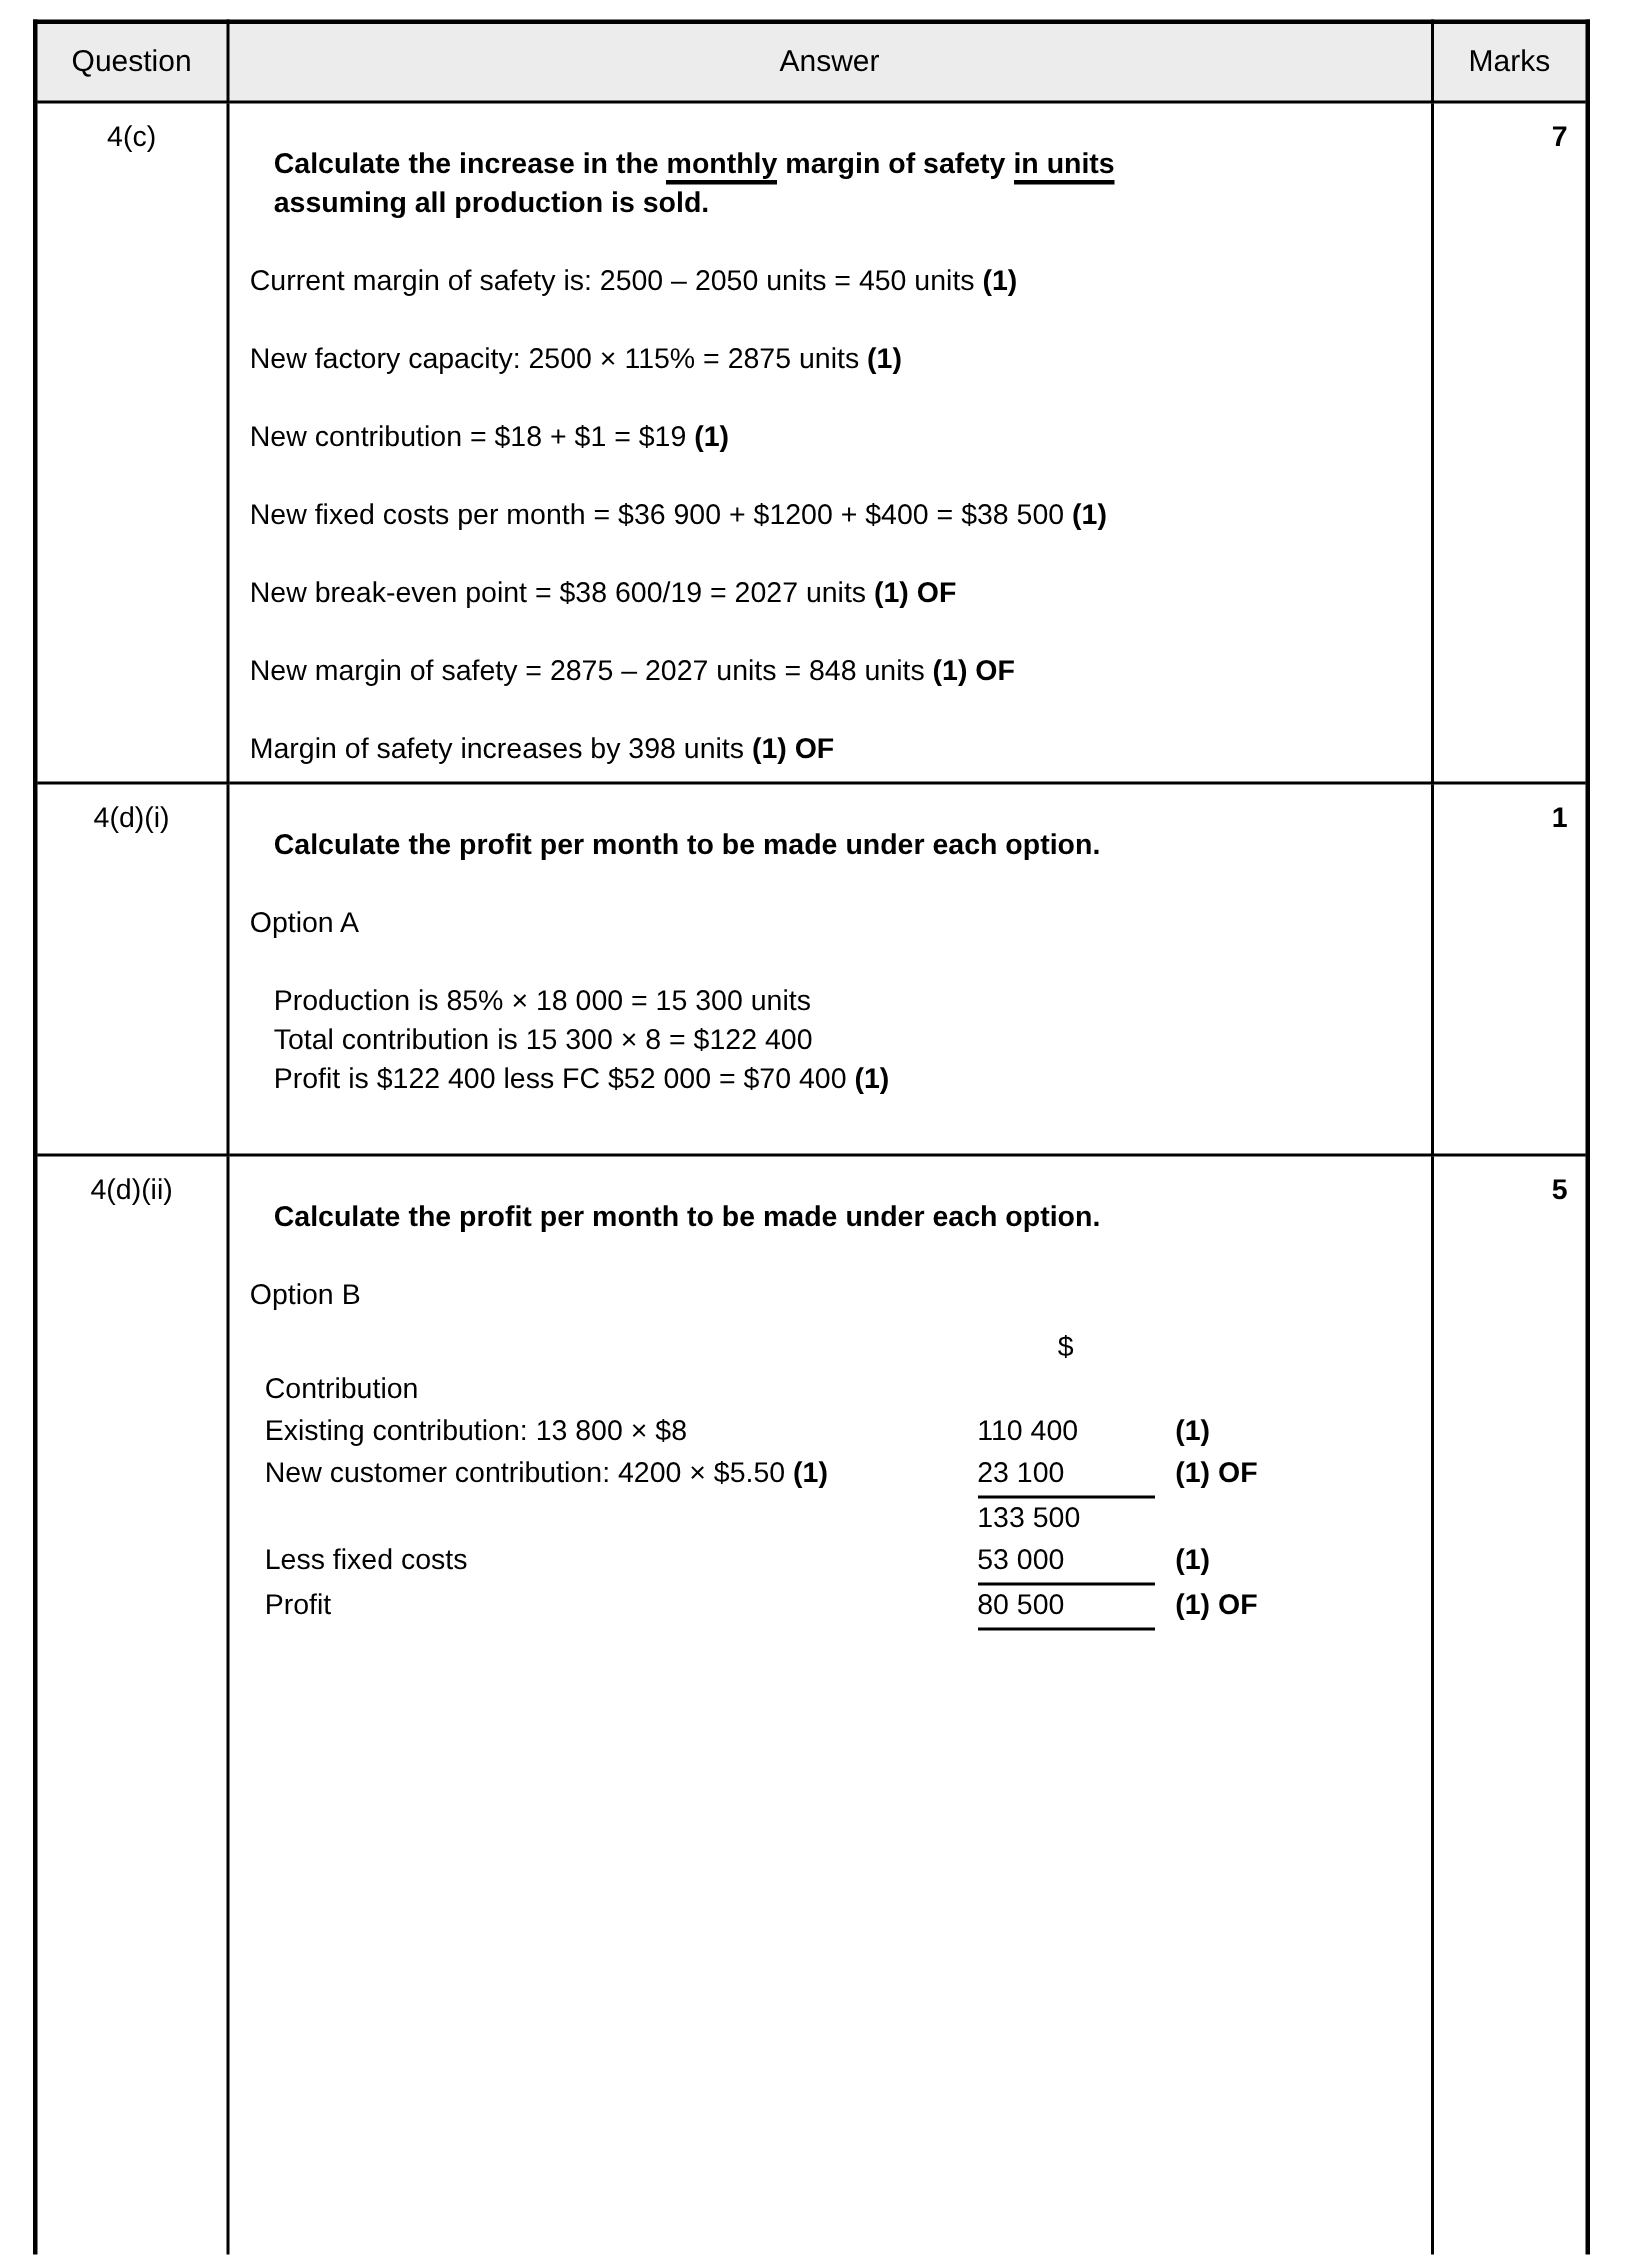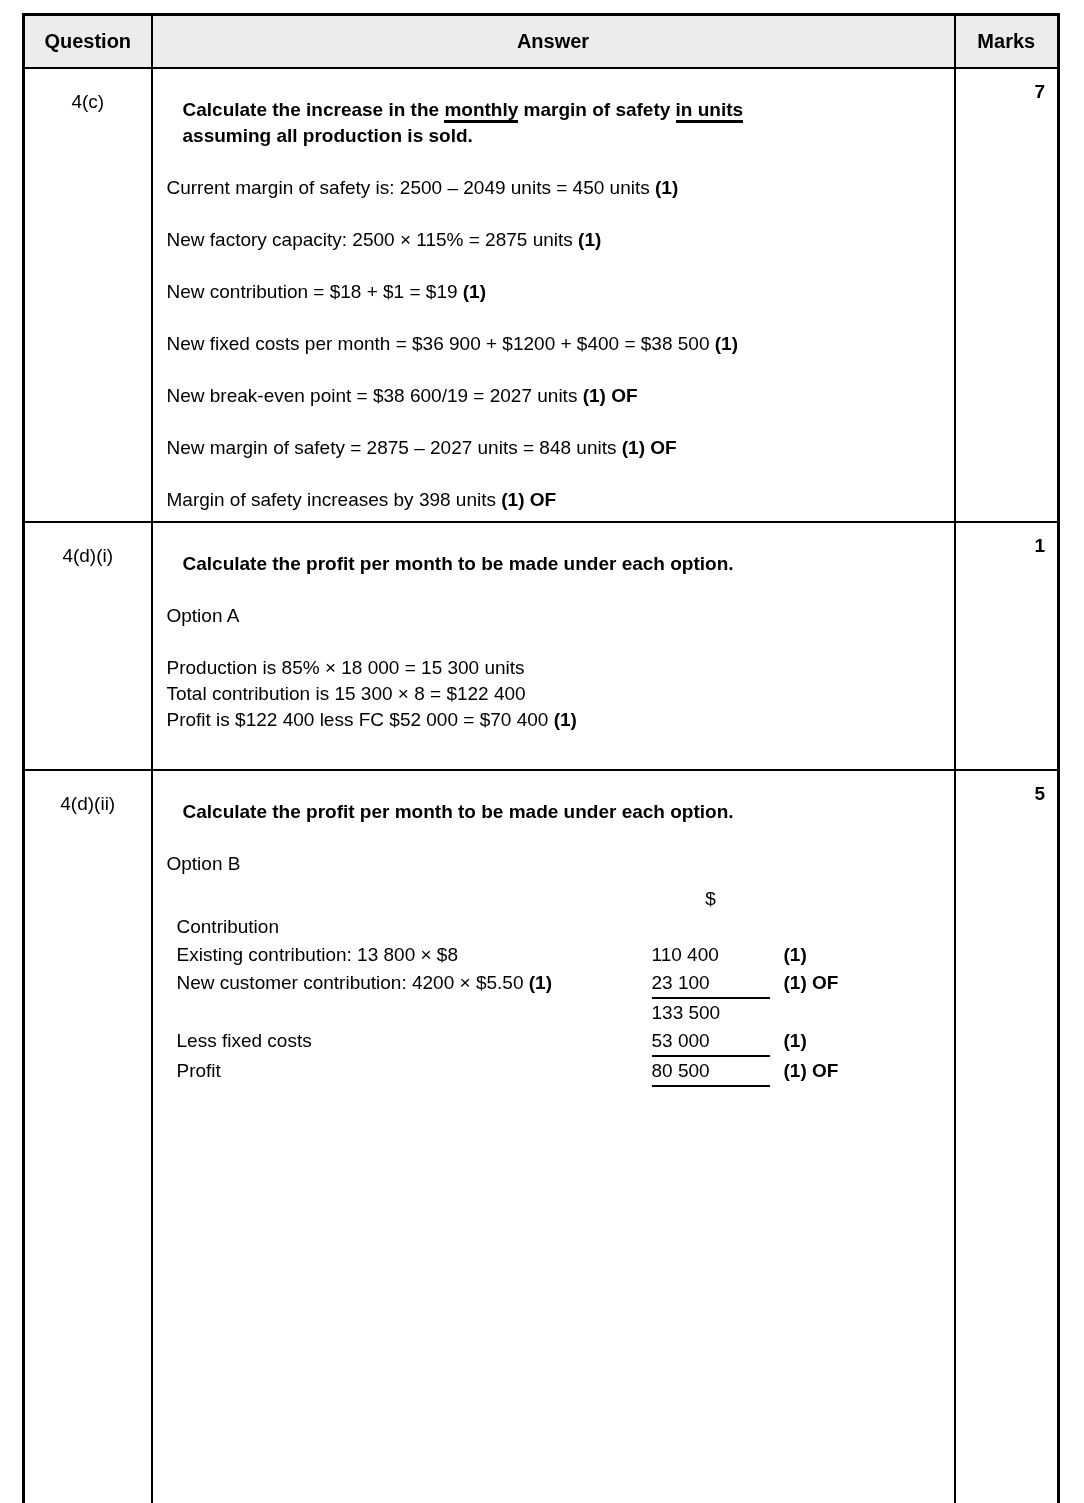--- a/index.html
+++ b/index.html
@@ -20,36 +20,36 @@
     width: 1035px;
     border: 3px solid #000000;
   }
   col.c-q { width: 128px; }
   col.c-a { width: 803px; }
   col.c-m { width: 104px; }
   th, td { border: 2px solid #000000; vertical-align: top; }
   tr.head-row { height: 53px; }
   tr.head-row th {
     background: #ececec;
-    font-weight: bold;
+    font-weight: normal;
     font-size: 20px;
     text-align: center;
     vertical-align: middle;
     padding: 0;
   }
   tr.row-4c   { height: 454px; }
   tr.row-4di  { height: 248px; }
   tr.row-4dii { height: 749px; }
-  td.qcell { text-align: center; padding-top: 22px; }
+  td.qcell { text-align: center; padding-top: 12px; }
   td.acell { padding: 12px 14px 0 14px; line-height: 26px; }
   td.mcell { text-align: right; padding: 12px 12px 0 0; font-weight: bold; }
   .title { font-weight: bold; margin: 16px; }
   .title .u { border-bottom: 3px solid #000000; padding-bottom: 0px; }
   .para { margin: 26px 0 0 0; }
-  .lines { margin: 26px 0 0 0; }
+  .lines { margin: 26px 0 0 16px; }
   b.mk { font-weight: bold; }
   .mini { width: 705px; margin: 8px 0 0 10px; }
   .mini-row { display: flex; line-height: 28px; align-items: baseline; }
   .mini-label { flex: 1 1 auto; }
   .mini-val { width: 118px; flex: 0 0 118px; text-align: left; }
   .mini-val.hdr { text-align: center; }
   .mini-val.sum { border-bottom: 2px solid #000000; }
   .mini-mark { width: 98px; flex: 0 0 98px; margin-left: 14px; font-weight: bold; }
 </style>
 </head>
@@ -68,21 +68,21 @@
         <th>Answer</th>
         <th>Marks</th>
       </tr>
     </thead>
     <tbody>
 
       <tr class="row-4c">
         <td class="qcell">4(c)</td>
         <td class="acell">
           <div class="title"><span>Calculate the increase in the </span><span class="u">monthly</span><span> margin of safety </span><span class="u">in units</span><br><span>assuming all production is sold.</span></div>
-          <div class="para"><span>Current margin of safety is: 2500 – 2049 units = 450 units </span><b class="mk">(1)</b></div>
+          <div class="para"><span>Current margin of safety is: 2500 – 2050 units = 450 units </span><b class="mk">(1)</b></div>
           <div class="para"><span>New factory capacity: 2500 × 115% = 2875 units </span><b class="mk">(1)</b></div>
           <div class="para"><span>New contribution = $18 + $1 = $19 </span><b class="mk">(1)</b></div>
           <div class="para"><span>New fixed costs per month = $36 900 + $1200 + $400 = $38 500 </span><b class="mk">(1)</b></div>
           <div class="para"><span>New break-even point = $38 600/19 = 2027 units </span><b class="mk">(1) OF</b></div>
           <div class="para"><span>New margin of safety = 2875 – 2027 units = 848 units </span><b class="mk">(1) OF</b></div>
           <div class="para"><span>Margin of safety increases by 398 units </span><b class="mk">(1) OF</b></div>
         </td>
         <td class="mcell">7</td>
       </tr>
 

